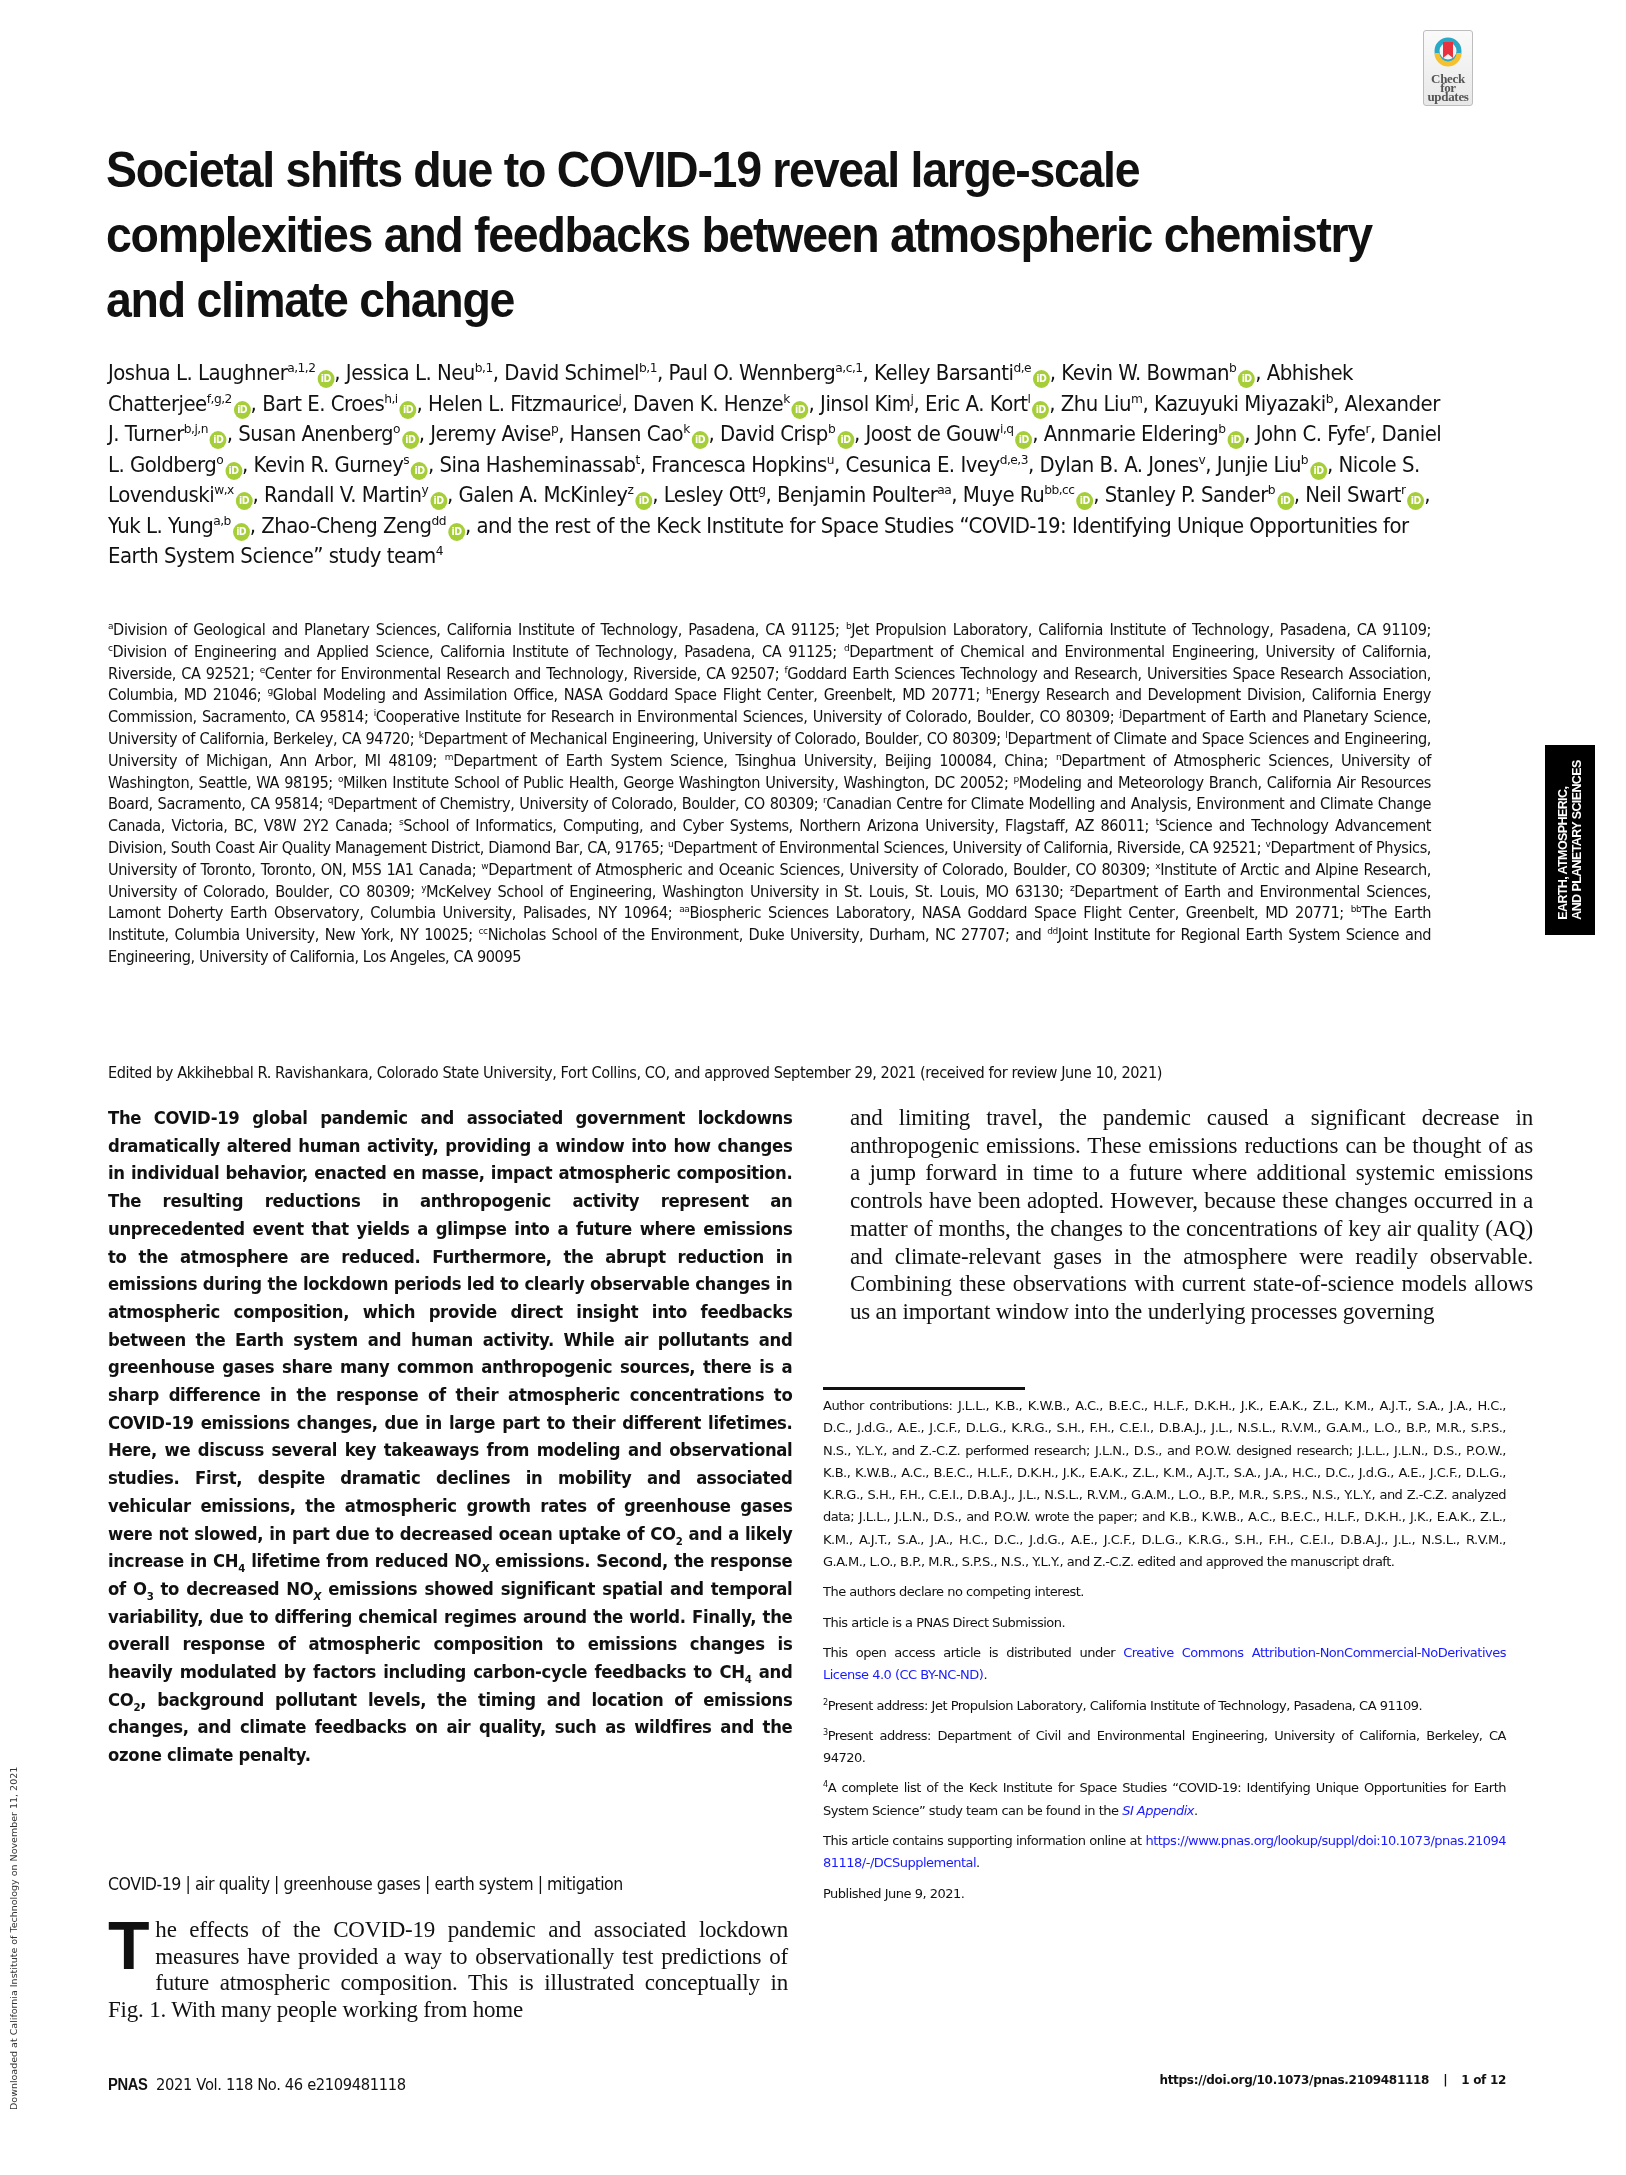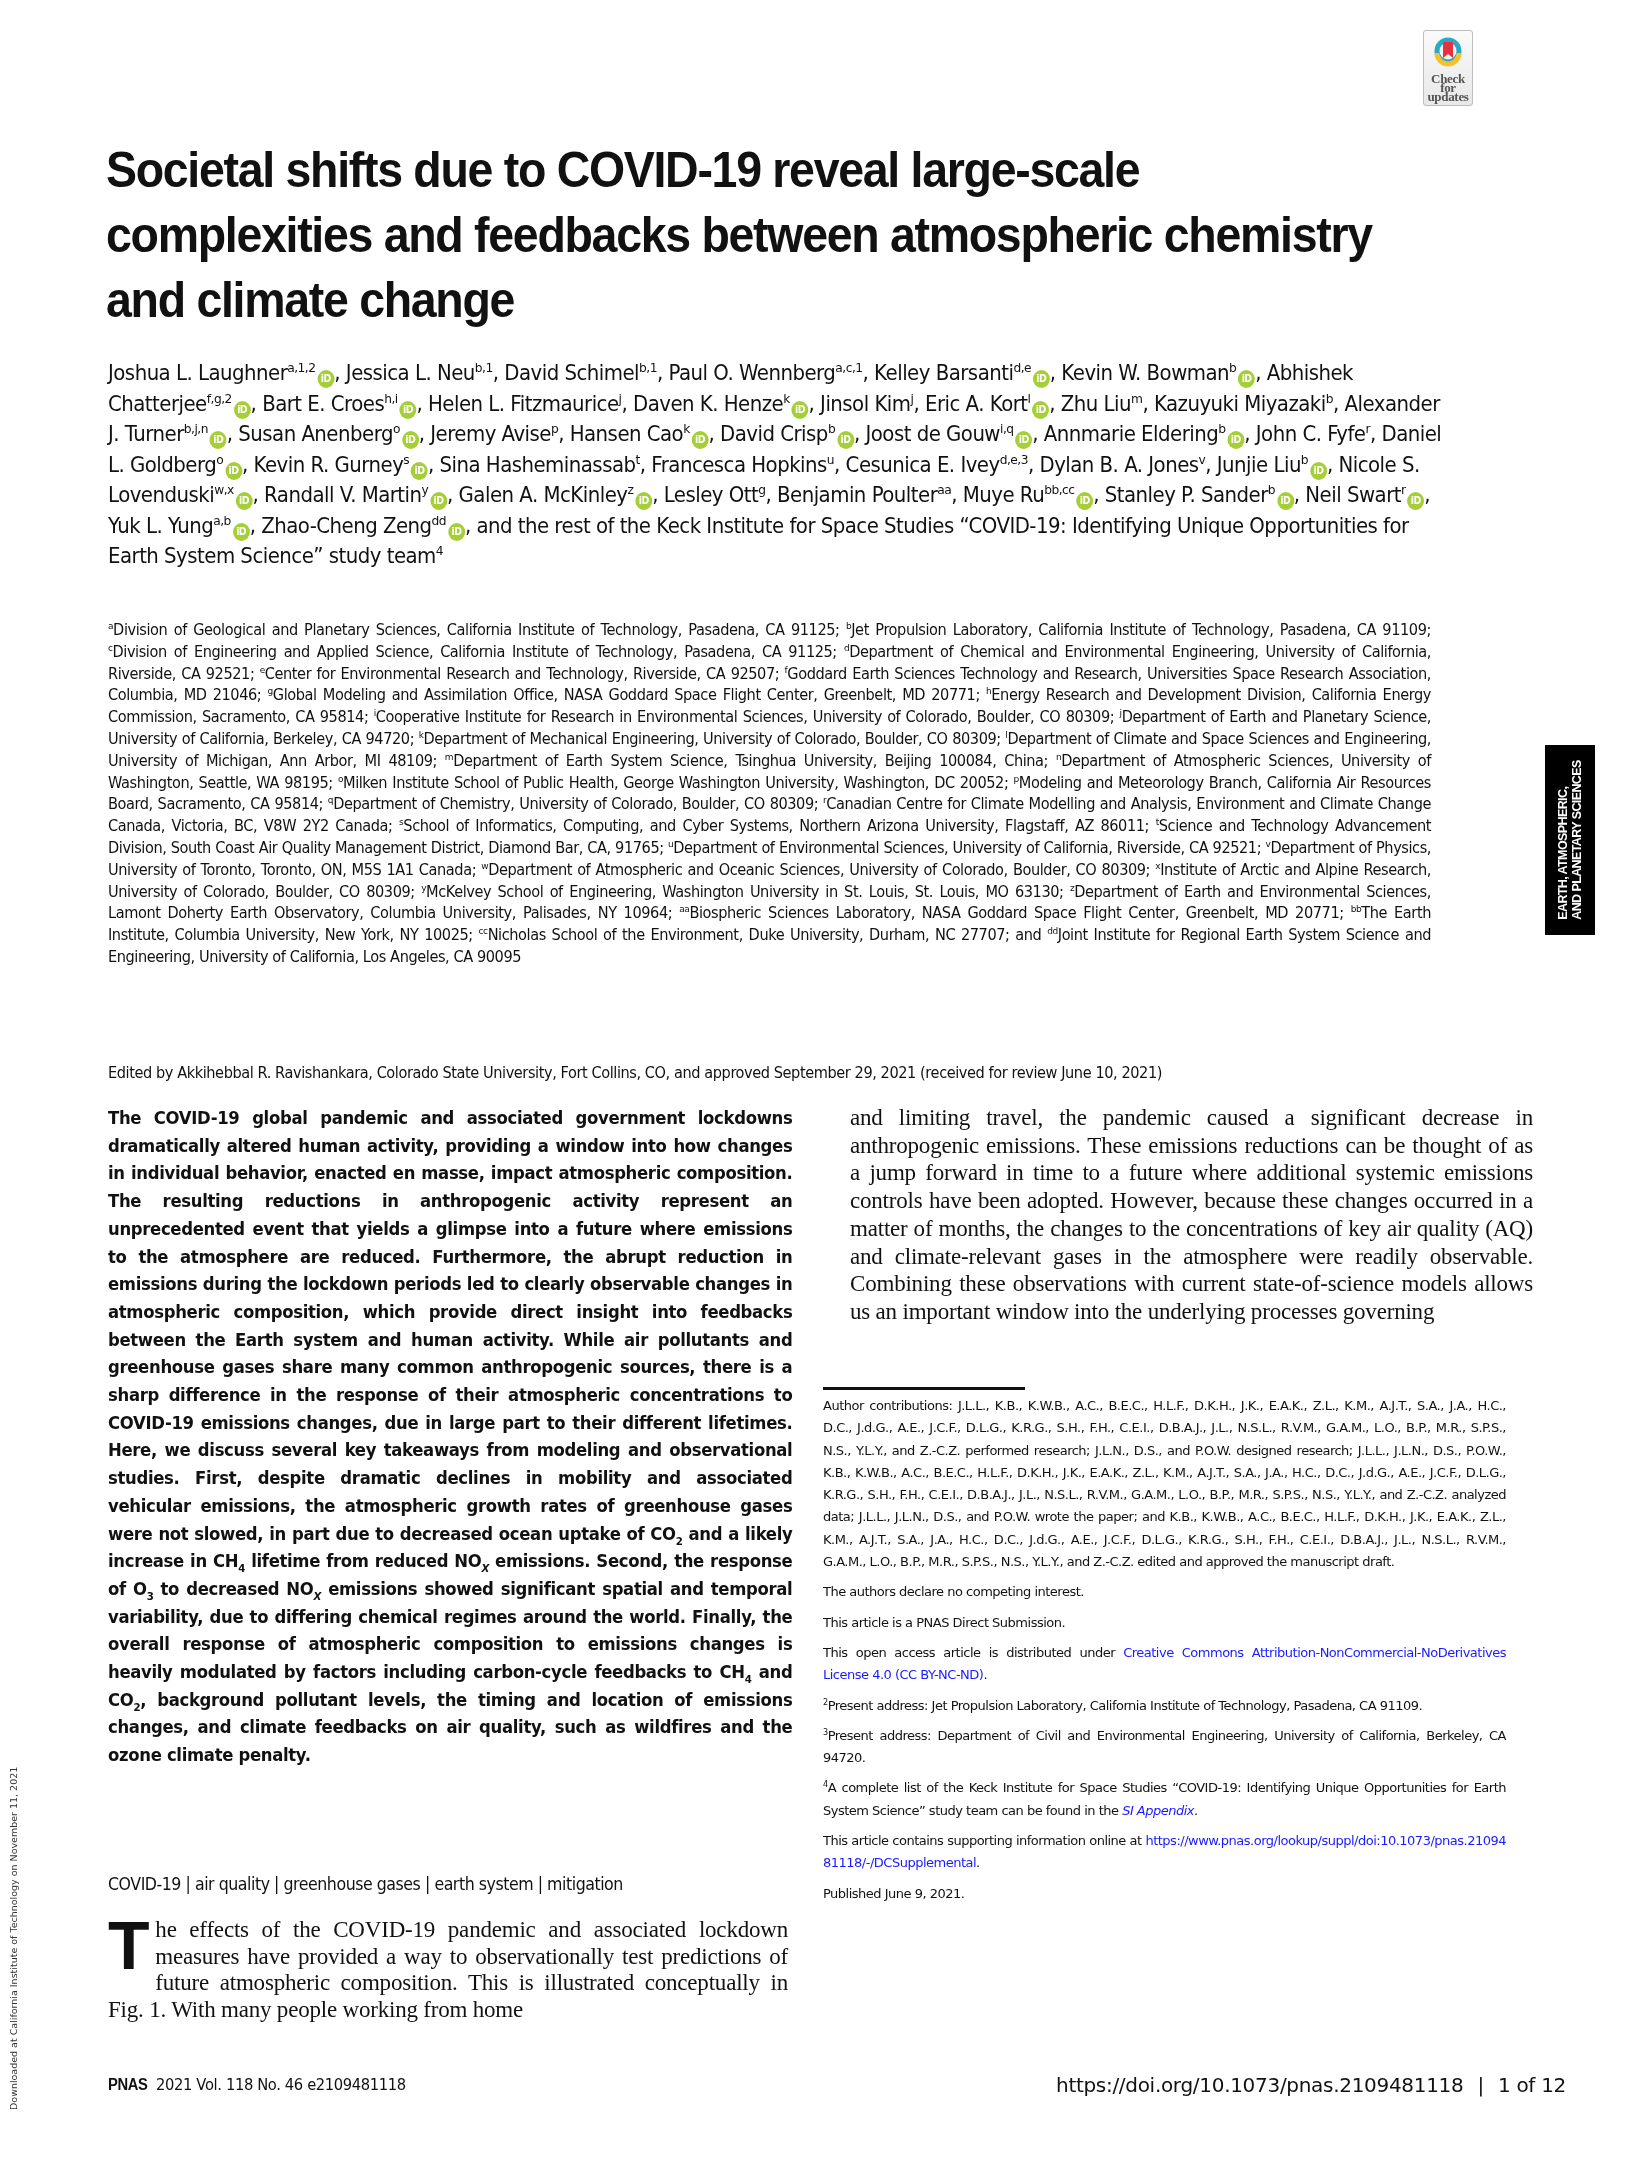--- a/index.html
+++ b/index.html
@@ -39,21 +39,21 @@
 
   
   .fn-rule { left: 823px; top: 1387px; width: 202px; height: 3px; background: #111; }
   .footnotes { left: 823px; top: 1395px; width: 683px; font-family: "DejaVu Sans", sans-serif; font-size: 13px; line-height: 22.3px; letter-spacing: -0.5px; text-align: justify; }
   .footnotes p { margin: 0 0 8px 0; }
   .link { color: #1a1aff; }
 
   
   .footer-left { left: 108px; top: 2075px; font-family: "DejaVu Sans", sans-serif; font-size: 16px; letter-spacing: -0.4px; transform: scaleX(0.92); transform-origin: left top; white-space: nowrap; }
   .footer-left b { font-family: "Liberation Sans", sans-serif; font-weight: bold; }
-  .footer-right { left: 1056px; top: 2073px; width: 450px; text-align: right; font-family: "DejaVu Sans", sans-serif; font-weight: normal; font-size: 20px; white-space: nowrap; letter-spacing: -0.3px; }
+  .footer-right { left: 1056px; top: 2073px; width: 450px; text-align: right; font-family: "DejaVu Sans", sans-serif; font-weight: bold; font-size: 12px; white-space: nowrap; letter-spacing: -0.3px; }
   .footer-sep { margin: 0 14px; }
 
   .download-note { left: 8px; top: 2110px; transform: rotate(-90deg); transform-origin: left top; font-family: "DejaVu Sans", sans-serif; font-size: 9.5px; color: #333; white-space: nowrap; }
 </style>
 </head>
 <body>
 
 <div class="abs cfu">
   <svg width="30" height="36" viewBox="0 0 30 36">
     <circle cx="15" cy="15" r="11" fill="none" stroke="#2aa9c6" stroke-width="5"></circle>

